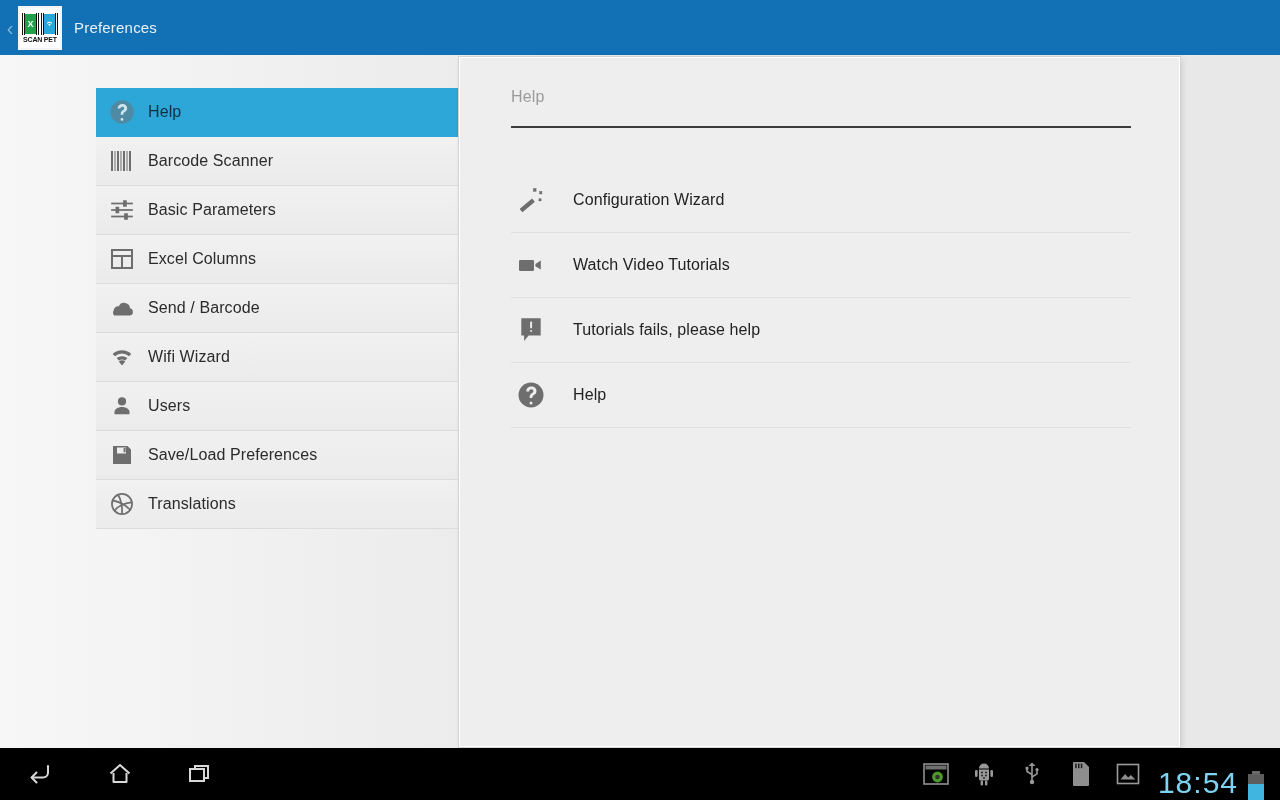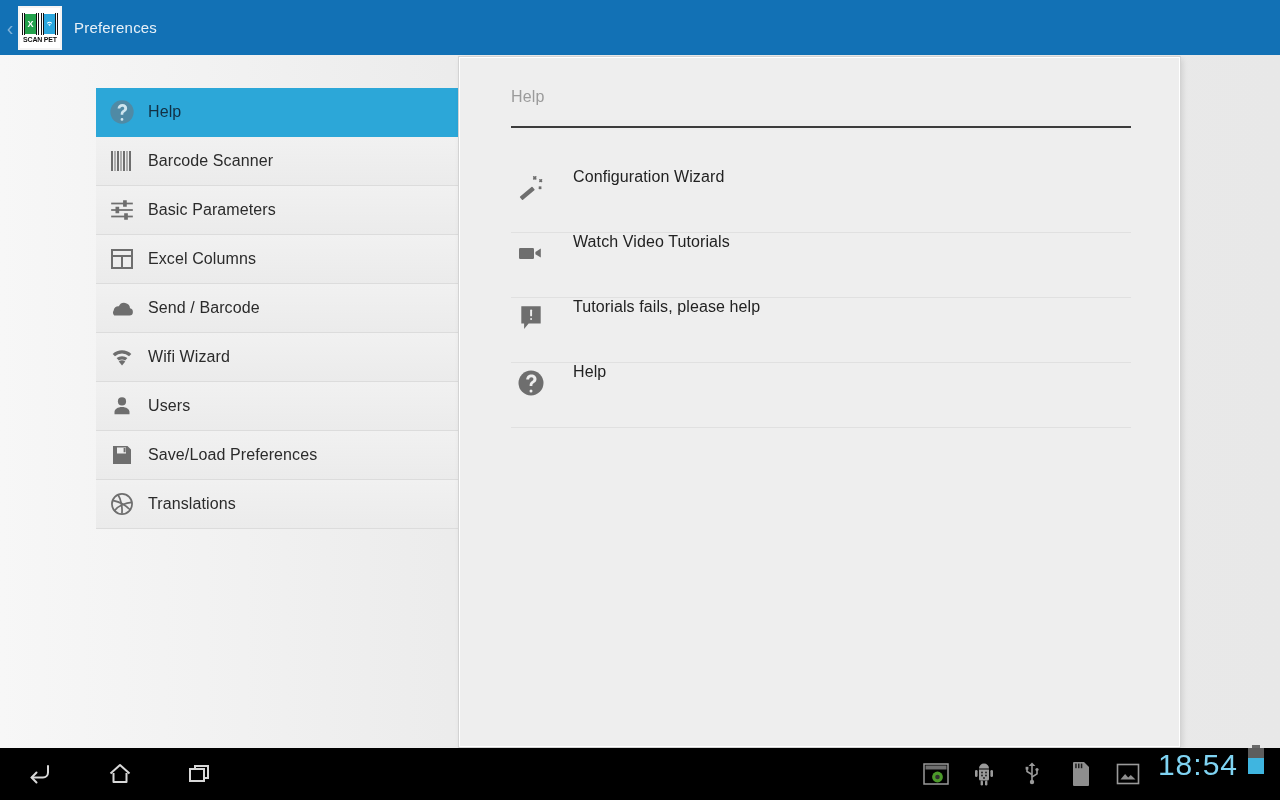--- a/index.html
+++ b/index.html
@@ -88,41 +88,41 @@
     position:absolute; left:51px; top:30px; width:620px;
   }
   .panel-header-title {
     font-size:16px; color:#9b9b9b; letter-spacing:0.2px;
   }
   .panel-header-rule {
     margin-top:20px; height:2px; background:#3c3c3c;
   }
   .pref-list { position:absolute; left:51px; top:110px; width:620px; }
   .pref-row {
-    height:65px; display:flex; align-items:flex-start;
+    height:65px; display:flex; align-items:center;
     border-bottom:1px solid #e0e0e0;
   }
   .pref-ico {
     width:40px; height:40px; margin-right:22px; flex:0 0 auto;
     display:flex; align-items:center; justify-content:center; color:#6e6e6e;
   }
   .pref-label { font-size:16px; color:#222; letter-spacing:0.1px; }
 
   
   .navbar {
     position:absolute; left:0; top:748px; width:1280px; height:52px;
     background:#000; display:flex; align-items:center;
   }
   .nav-left { display:flex; align-items:center; }
   .nav-btn {
     width:80px; height:52px; display:flex; align-items:center; justify-content:center;
     color:#d8d8d8;
   }
   .nav-spacer { flex:1 1 auto; }
-  .nav-right { display:flex; align-items:flex-start; padding-right:8px; }
+  .nav-right { display:flex; align-items:flex-end; padding-right:8px; }
   .sys-ico {
     width:48px; height:52px; display:flex; align-items:center; justify-content:center;
     color:#8e8e8e;
   }
   .clock {
     color:#7fd3f2; font-size:30px; letter-spacing:1px; padding:0 10px 0 6px;
     font-family:"Liberation Sans", sans-serif; font-weight:300;
   }
   .battery {
     width:16px; height:26px; margin-right:8px; position:relative;

